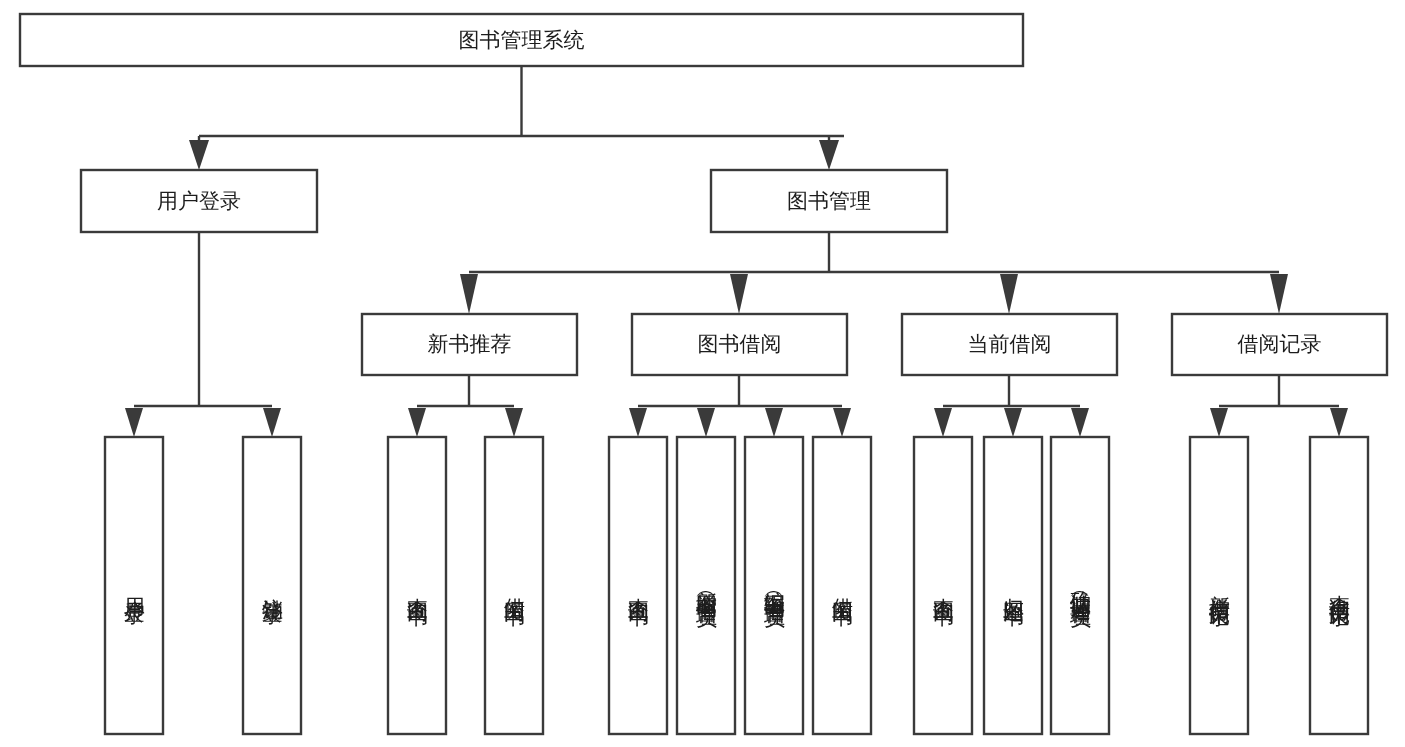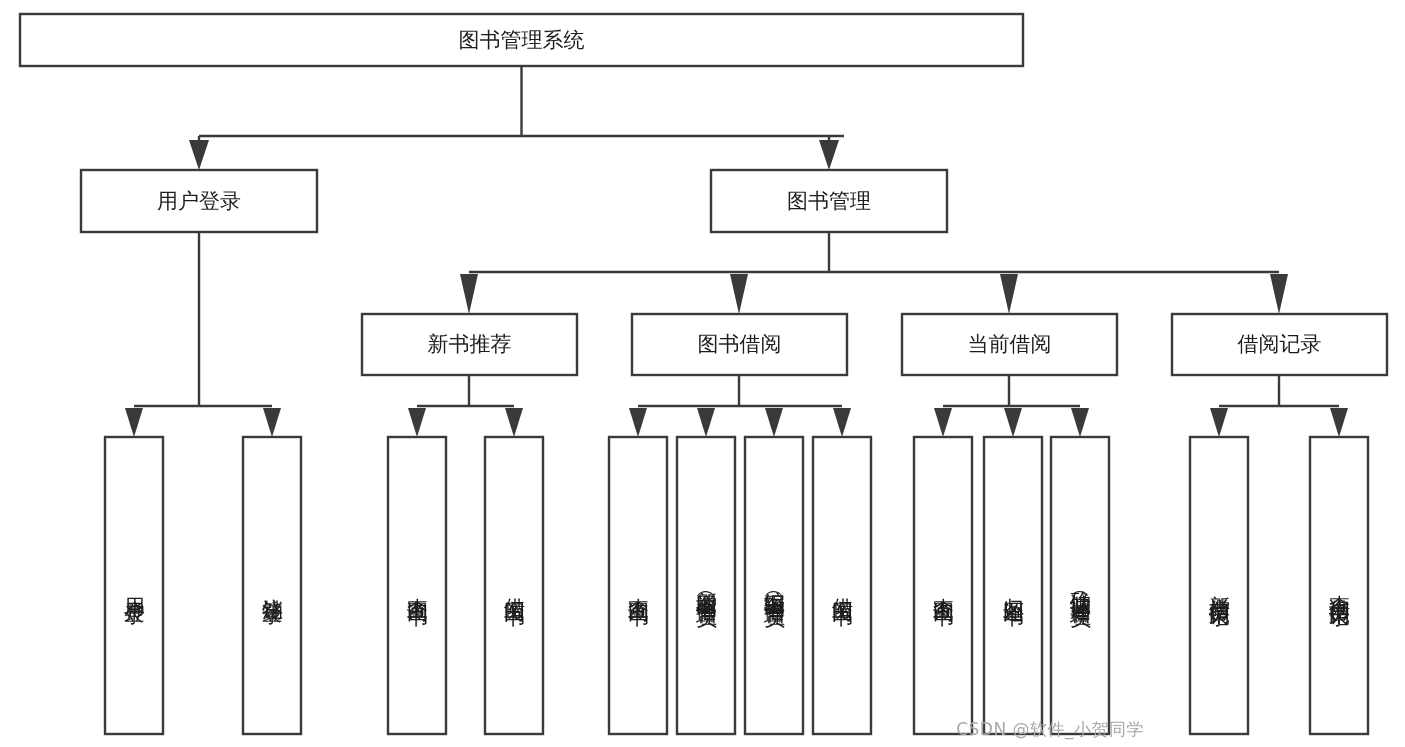--- a/index.html
+++ b/index.html
@@ -224,14 +224,13 @@
   <div class="leaf-label-wrap" style="left:1051px;top:437px;width:58px;height:297px;">
     <span class="leaf-label-text" style="margin-top: 137px;">确认归还（管理员）</span>
   </div>
   <div class="leaf-label-wrap" style="left:1190px;top:437px;width:58px;height:297px;">
     <span class="leaf-label-text" style="margin-top: 141px;">新增借阅记录</span>
   </div>
   <div class="leaf-label-wrap" style="left:1310px;top:437px;width:58px;height:297px;">
     <span class="leaf-label-text" style="margin-top: 141px;">查询借阅记录</span>
   </div>
 
-  <div class="watermark">CSDN @软件_小贺同学</div>
 </div>
 
 </body></html>

